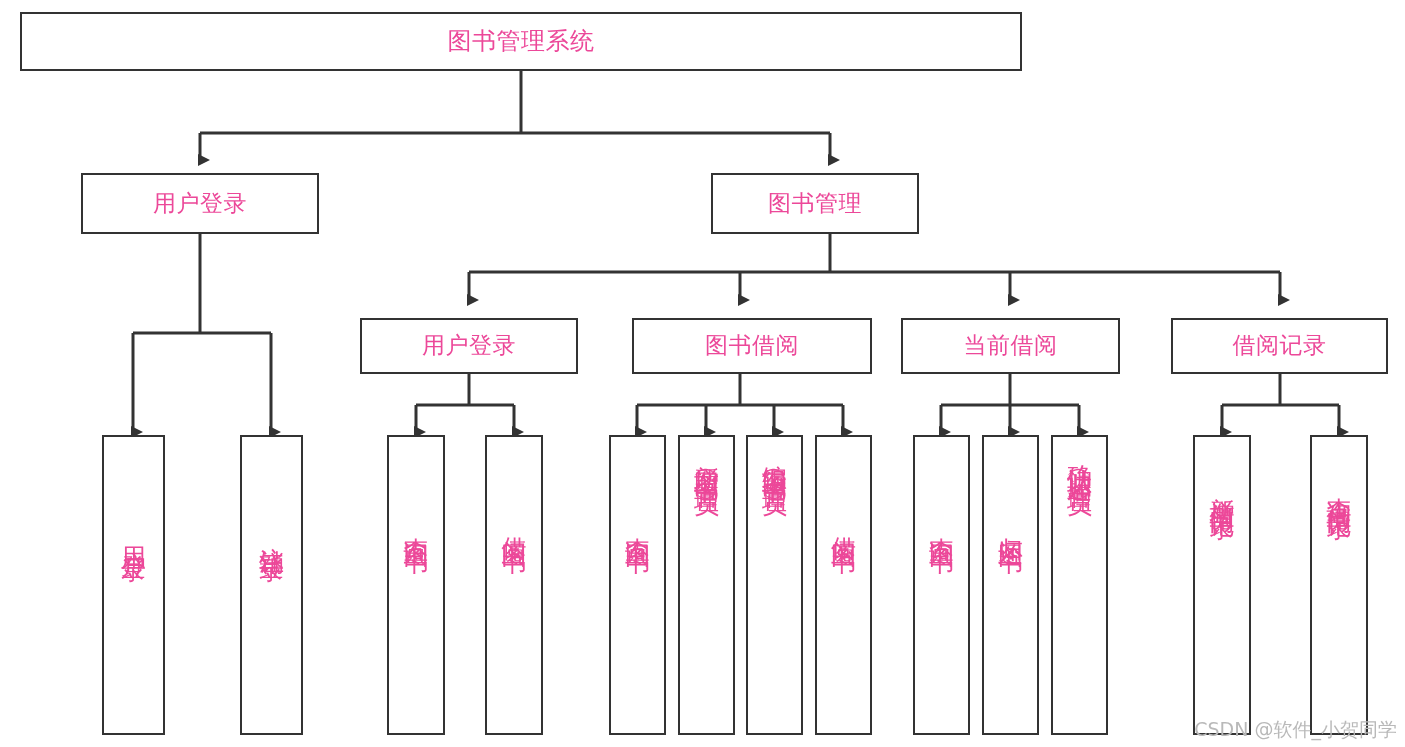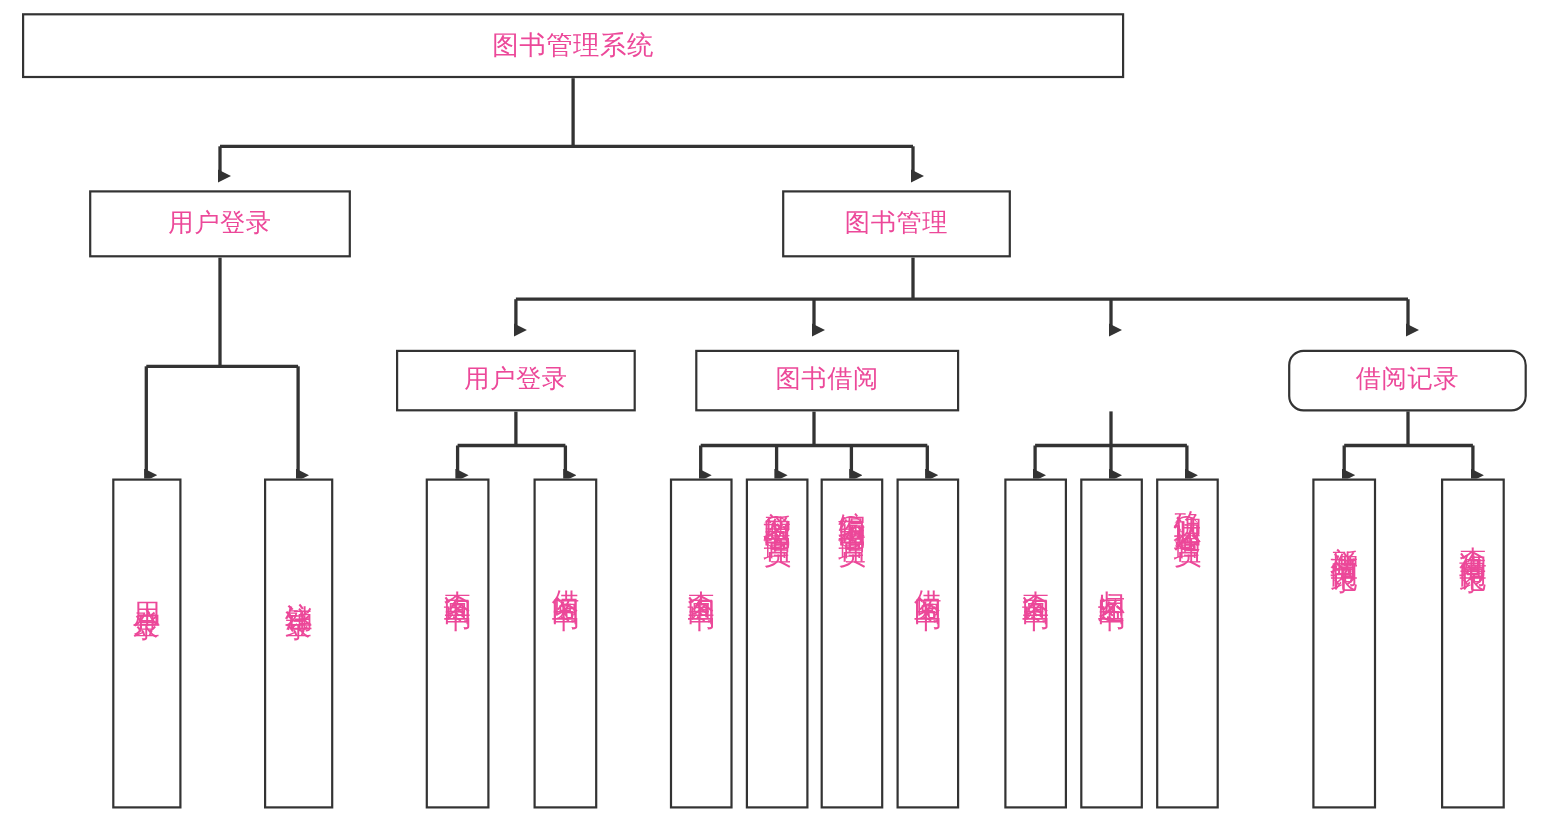--- a/index.html
+++ b/index.html
@@ -144,22 +144,25 @@
   </div>
 
   <div class="node horiz" style="left:360px; top:318px; width:218px; height:56px;">
     <span class="label">用户登录</span>
   </div>
 
   <div class="node horiz" style="left:632px; top:318px; width:240px; height:56px;">
     <span class="label">图书借阅</span>
   </div>
 
-
-  <div class="node horiz" style="left:1171px; top:318px; width:217px; height:56px;border-radius:14px;">
+  <div class="node horiz" style="left:901px; top:318px; width:219px; height:56px;">
+    <span class="label">当前借阅</span>
+  </div>
+
+  <div class="node horiz" style="left:1171px; top:318px; width:217px; height:56px;">
     <span class="label">借阅记录</span>
   </div>
 
   <div class="node vert" style="left:102px; top:435px; width:63px; height:300px; padding-top:90px;">
     <span class="label">用户登录</span>
   </div>
 
   <div class="node vert" style="left:240px; top:435px; width:63px; height:300px; padding-top:90px;">
     <span class="label">注销登录</span>
   </div>
@@ -201,14 +204,15 @@
   </div>
 
   <div class="node vert" style="left:1193px; top:435px; width:58px; height:300px; padding-top:40px;">
     <span class="label">新增借阅记录</span>
   </div>
 
   <div class="node vert" style="left:1310px; top:435px; width:58px; height:300px; padding-top:40px;">
     <span class="label">查询借阅记录</span>
   </div>
 
+  <div class="watermark">CSDN @软件_小贺同学</div>
 
 </div>
 
 </body></html>

